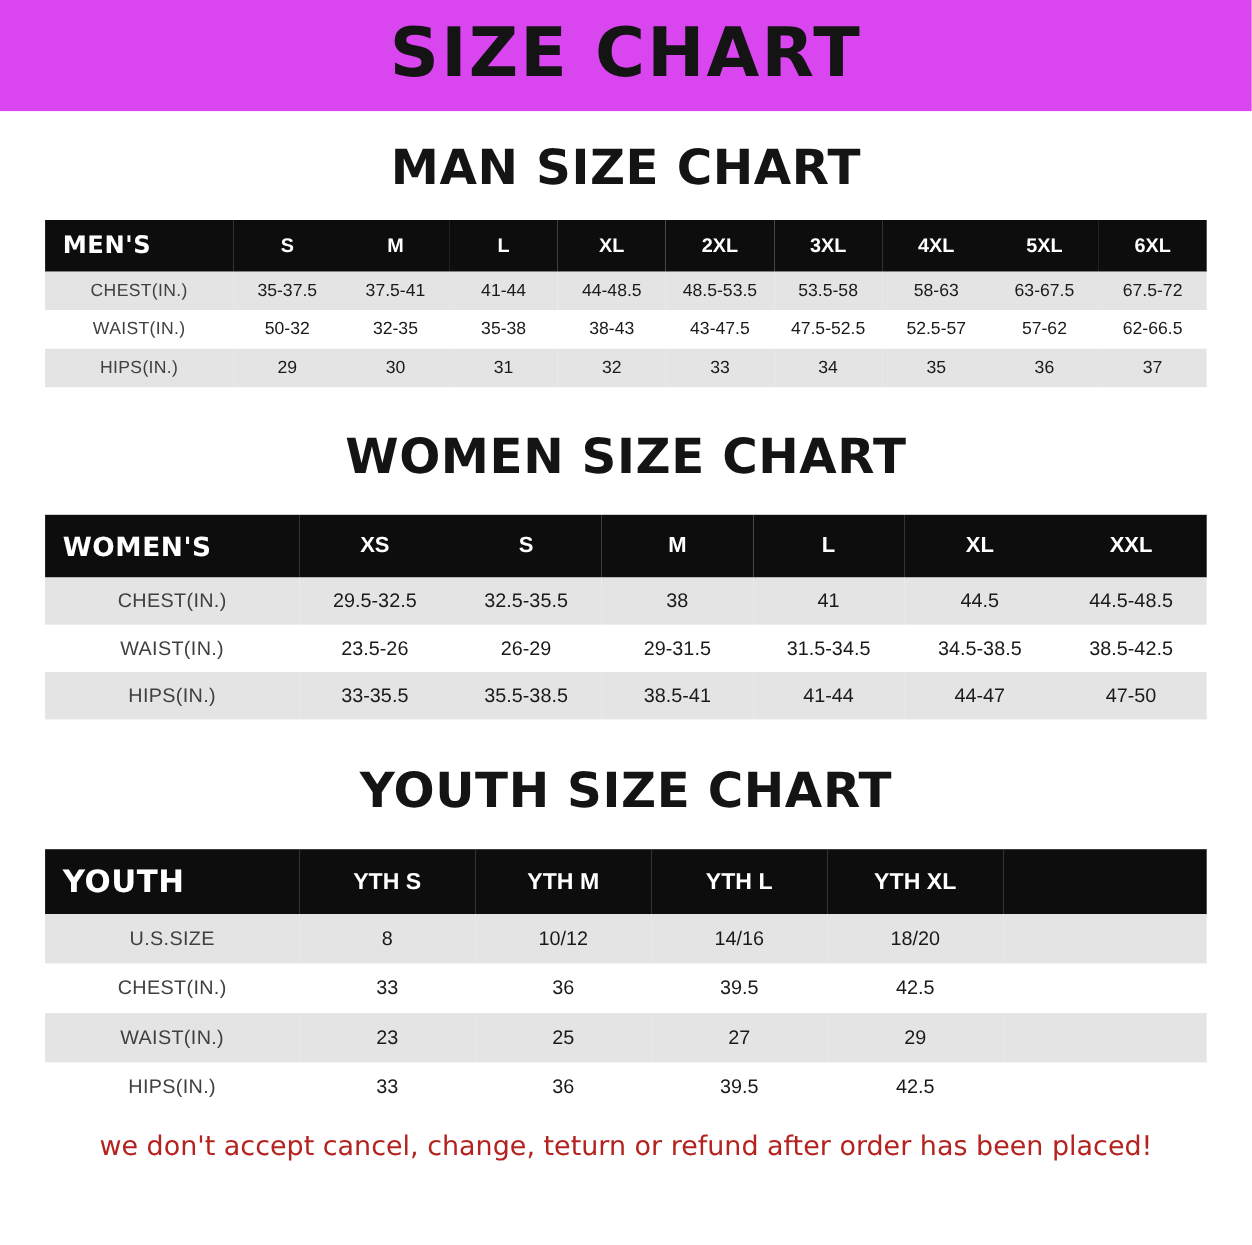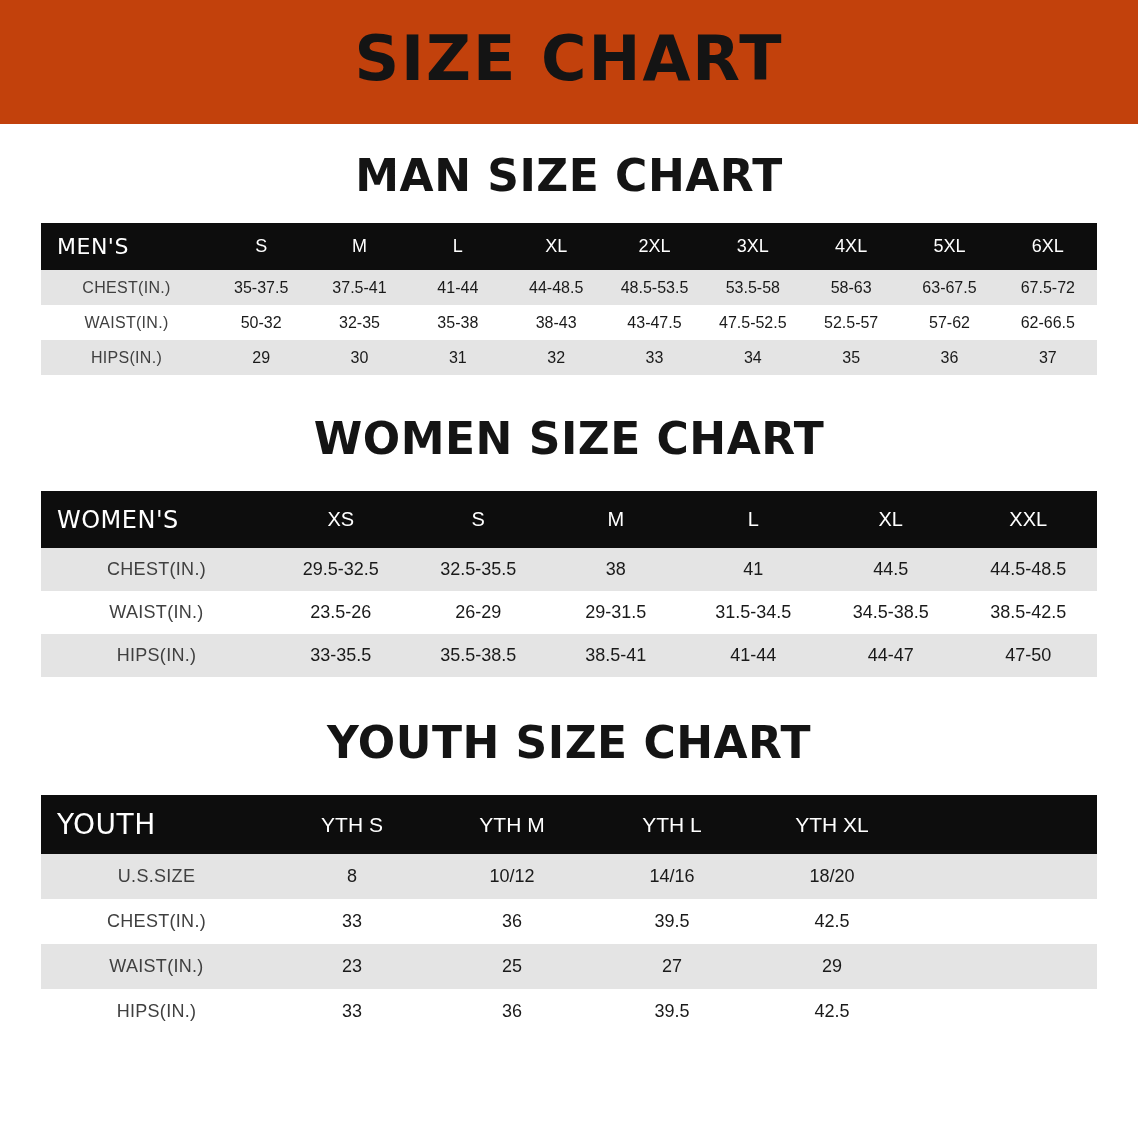--- a/index.html
+++ b/index.html
@@ -10,22 +10,22 @@
   body {
     width: 1138px;
     height: 1132px;
     font-family: "Liberation Sans", sans-serif;
     color: #111;
     overflow: hidden;
     position: relative;
   }
   .banner {
     width: 100%;
-    height: 124px;
-    background: #c2410c;
+    height: 101px;
+    background: #d946ef;
     display: flex;
     align-items: center;
     justify-content: center;
   }
   .banner-title {
     font-family: "DejaVu Sans", sans-serif;
     font-weight: bold;
     font-size: 62px;
     letter-spacing: 2px;
     color: #141414;
@@ -51,21 +51,21 @@
   th, td {
     text-align: center;
     font-size: 16.5px;
     color: #1a1a1a;
     font-family: "Liberation Sans", sans-serif;
     padding: 0;
   }
   thead th {
     background: #0d0d0d;
     color: #ffffff;
-    font-weight: normal;
+    font-weight: bold;
     height: 47px;
     font-size: 18px;
   }
   thead th.first {
     text-align: left;
     padding-left: 16px;
     font-family: "DejaVu Sans", sans-serif;
     font-size: 22px;
     letter-spacing: 0.5px;
   }
@@ -280,13 +280,14 @@
         <td>36</td>
         <td>39.5</td>
         <td>42.5</td>
         <td></td>
       </tr>
     </tbody>
   </table>
 </div>
 
 <div class="note">
+  <div>we don't accept cancel, change, teturn or refund after order has been placed!</div>
 </div>
 
 </body></html>

